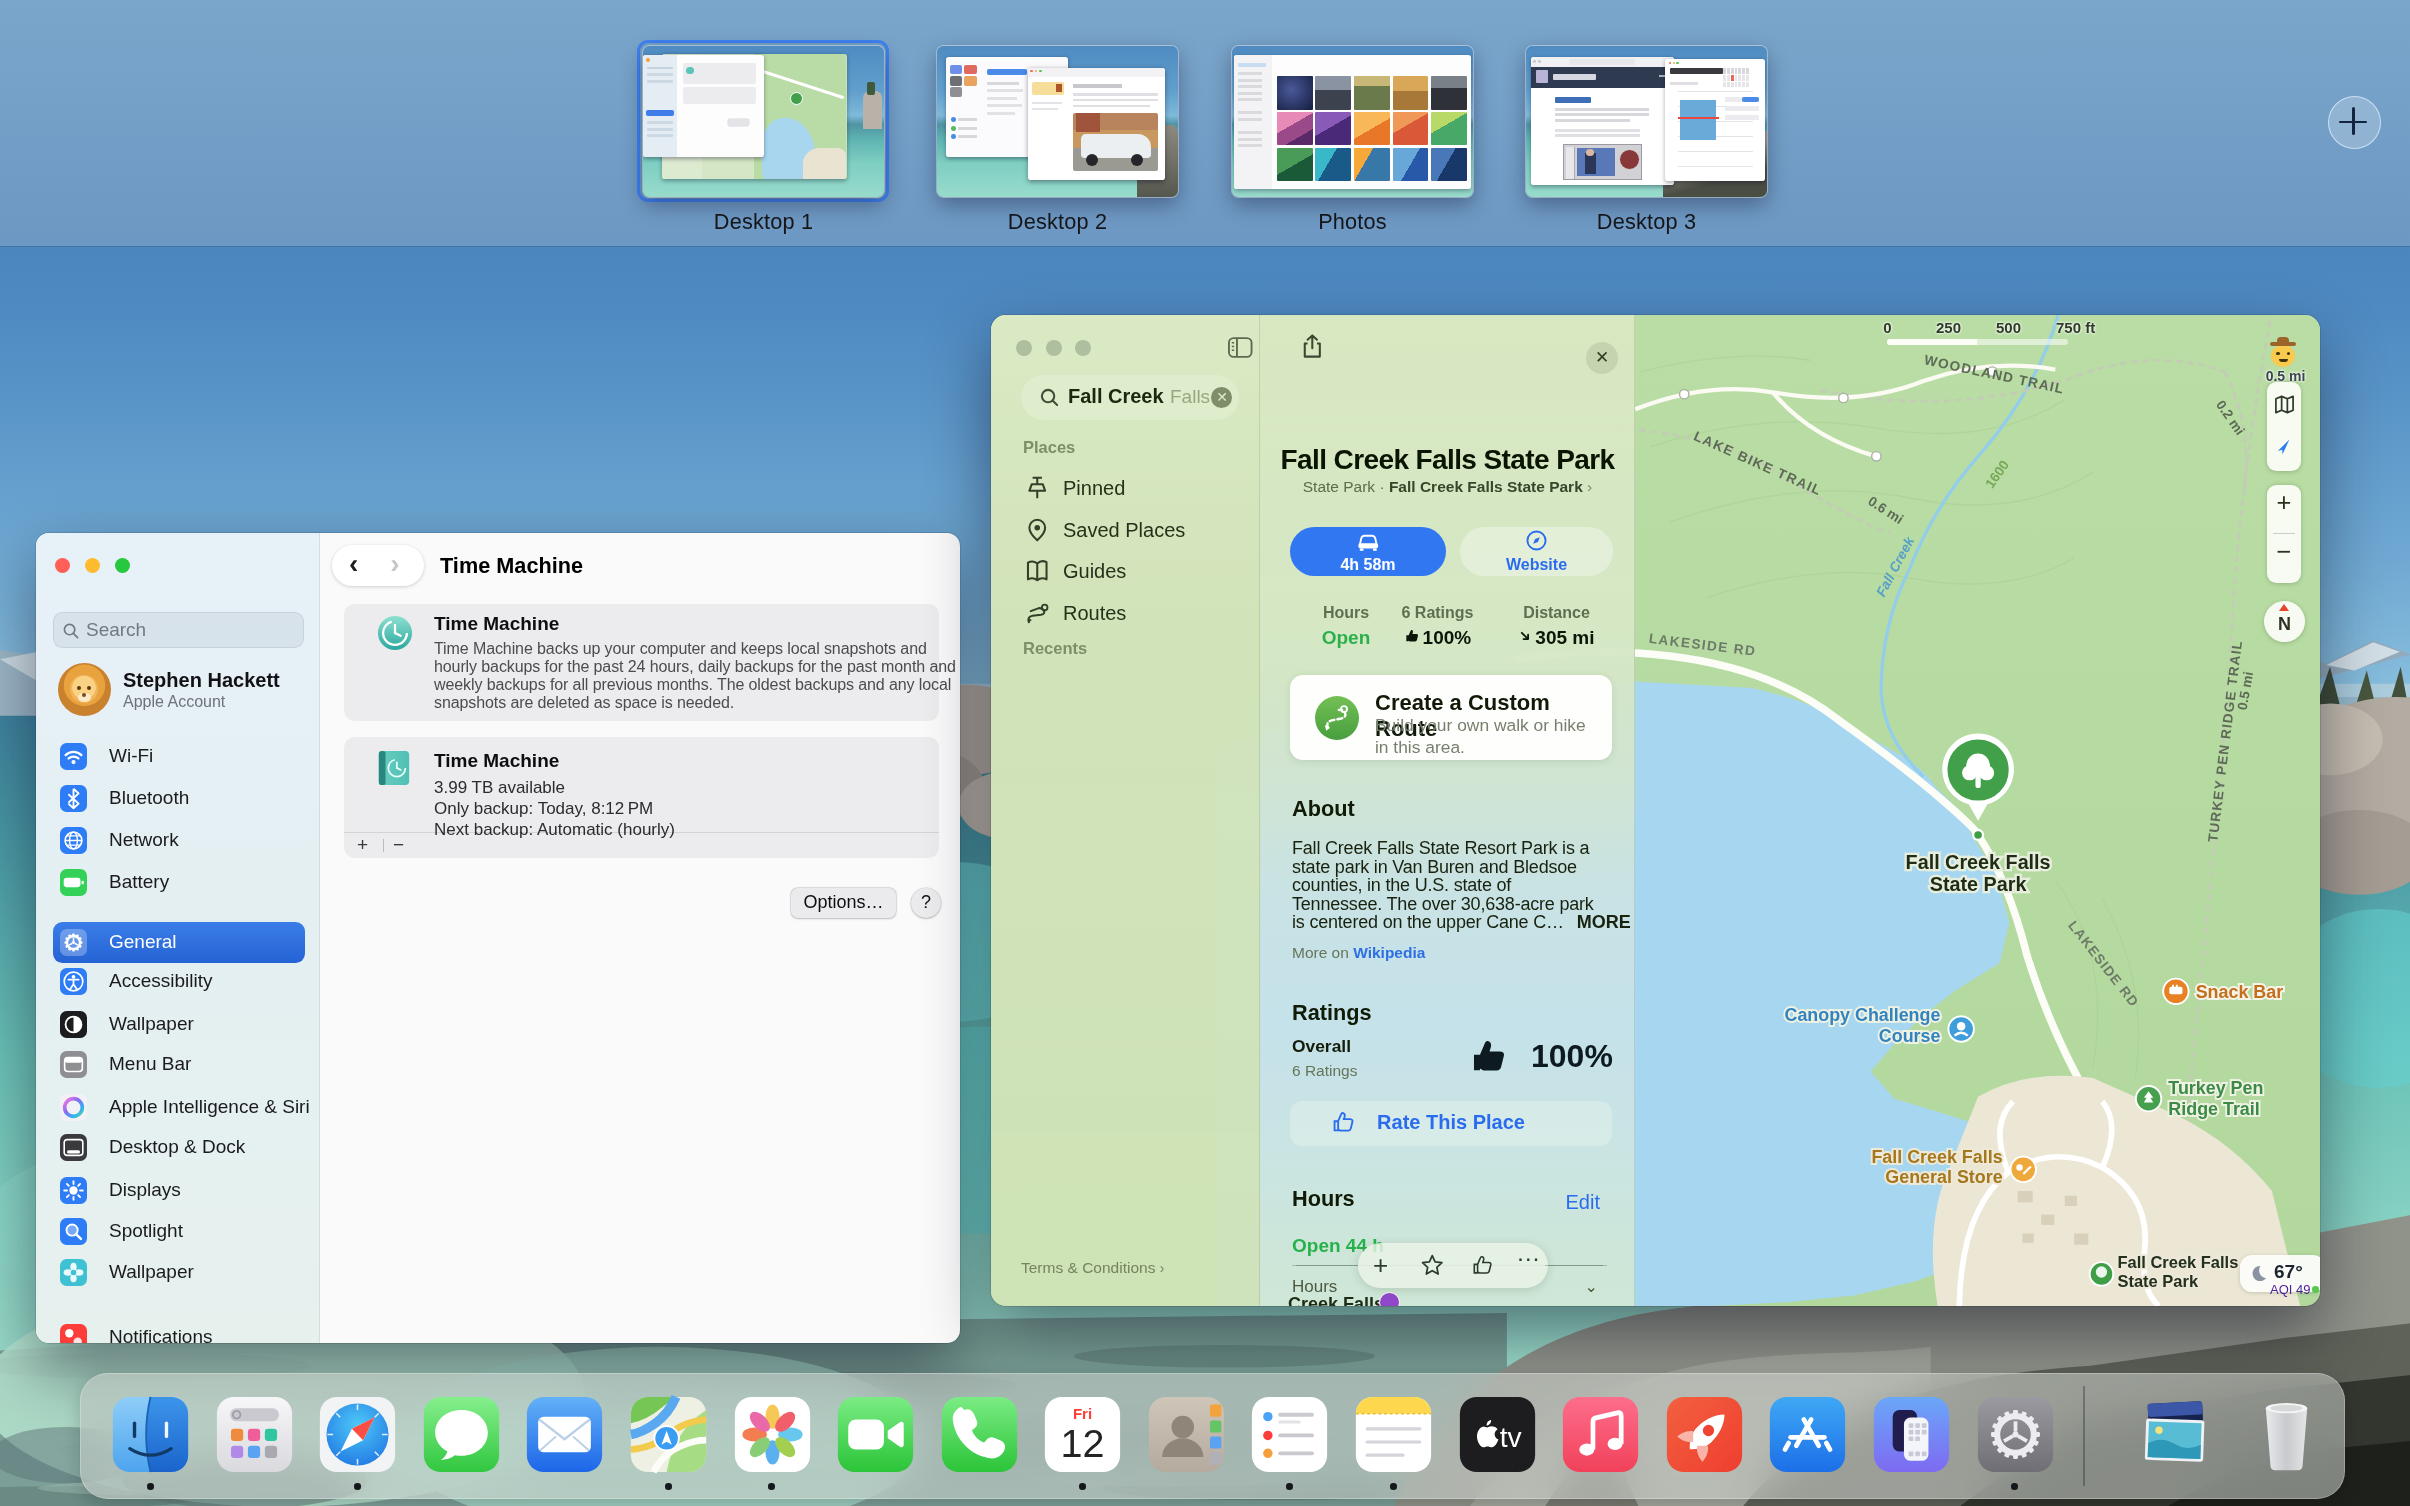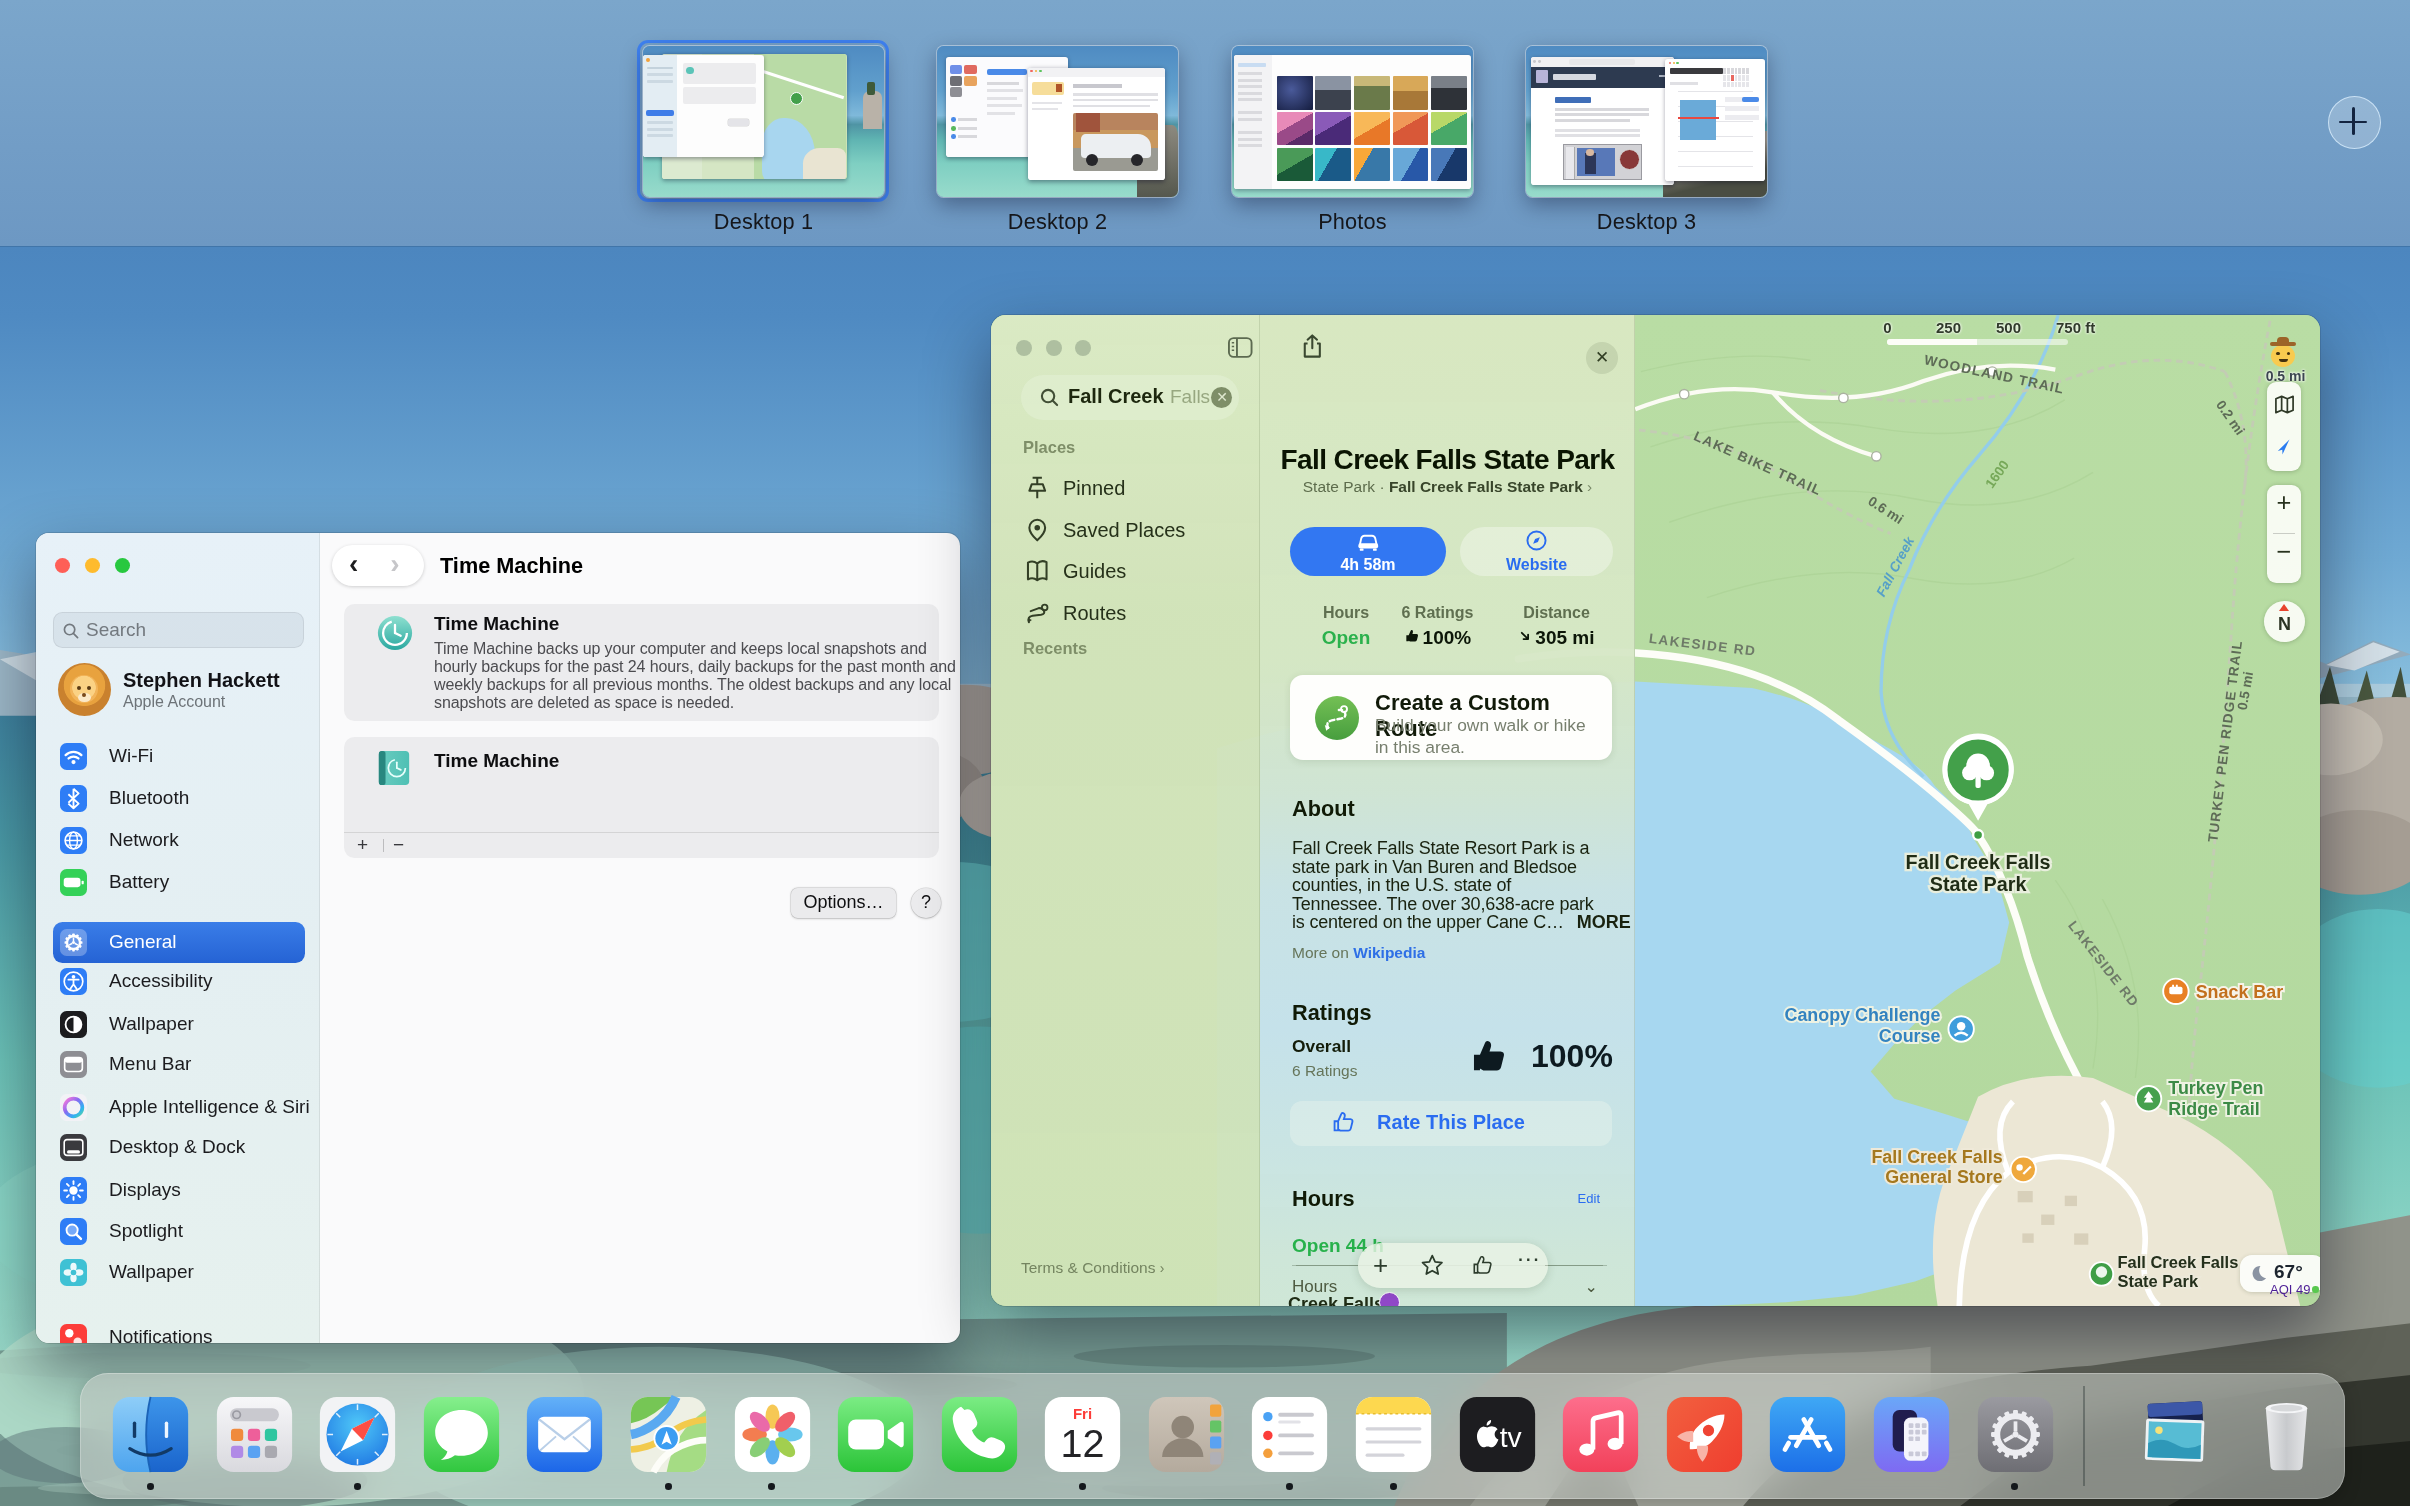--- a/index.html
+++ b/index.html
@@ -517,20 +517,21 @@
               <stop offset="1" stop-color="#4fc0b4"></stop>
             </linearGradient>
           </defs>
           <rect x="3" y="2" width="32" height="36" rx="4" fill="url(#tbg)"></rect>
           <rect x="3" y="2" width="7" height="36" rx="3" fill="#28877f"></rect>
           <circle cx="22" cy="20" r="9" fill="none" stroke="#e8fffb" stroke-width="1.8" stroke-dasharray="40 17"></circle>
           <line x1="22" y1="20" x2="22" y2="14" stroke="#e8fffb" stroke-width="1.8" stroke-linecap="round"></line>
           <line x1="22" y1="20" x2="26.2" y2="22" stroke="#e8fffb" stroke-width="1.8" stroke-linecap="round"></line>
         </svg></div>
    <div style="position:absolute;left:90px;top:13px;font-size:19px;font-weight:bold;color:#0e0e10">Time Machine</div>
+   <div style="position:absolute;left:90px;top:40px;font-size:17px;color:#2c2c2e;line-height:21px;white-space:nowrap">3.99 TB available<br>Only backup: Today, 8:12 PM<br>Next backup: Automatic (hourly)</div>
    <div style="position:absolute;left:0;top:95px;width:595px;height:0.9px;background:rgba(0,0,0,.1)"></div>
    <div style="position:absolute;left:13px;top:97px;font-size:19px;color:#39393d;">+</div>
    <div style="position:absolute;left:39px;top:102px;width:0.9px;height:13px;background:rgba(0,0,0,.2)"></div>
    <div style="position:absolute;left:49px;top:97px;font-size:19px;color:#39393d;">−</div>
  </div>
  <div id="sopt">Options…</div>
  <div id="shelp">?</div>
 </div>
 <div id="maps">
 <svg width="1329" height="991" viewBox="0 0 1411 1052" style="position:absolute;left:0;top:0">
@@ -741,21 +742,21 @@
   <div style="position:absolute;left:32px;top:721px;font-size:17.4px;font-weight:bold;color:#131c09">Overall</div>
   <div style="position:absolute;left:32px;top:747px;font-size:15.5px;color:#66755a">6 Ratings</div>
   <svg width="41" height="41" viewBox="0 0 24 24" style="position:absolute;left:208px;top:721px">
         <path d="M7,11 L10,4 q0.5,-1.5 2,-1 q2,0.8 1.4,3.4 L12.6,9 H19 q2.5,0.3 2,2.6 L19.4,18 q-0.6,2.2 -2.6,2.2 H9 L7,19 Z M7,11 V20 H3.5 V11 Z" fill="#0d1a20"></path>
       </svg>
   <div style="position:absolute;left:271px;top:723px;font-size:32px;font-weight:bold;color:#0d1a20">100%</div>
   <div id="mrate"><svg width="24.5" height="24.5" viewBox="0 0 24 24" style="position:absolute;left:41px;top:9.4px">
           <path d="M7,11 L10,4 q0.5,-1.5 2,-1 q2,0.8 1.4,3.4 L12.6,9 H19 q2.5,0.3 2,2.6 L19.4,18 q-0.6,2.2 -2.6,2.2 H9 L7,19 Z M7,11 V20 H3.5 V11 Z" fill="none" stroke="#2a6cf0" stroke-width="1.8"></path>
         </svg><span style="margin-left:0px">Rate This Place</span></div>
   <div class="mh2" style="top:871px">Hours</div>
-  <div style="position:absolute;right:34px;top:876px;font-size:13px;color:#2a6cf0">Edit</div>
+  <div style="position:absolute;right:34px;top:876px;font-size:20px;color:#2a6cf0">Edit</div>
   <div style="position:absolute;left:32px;top:920px;font-size:19px;font-weight:bold;color:#27b14b">Open 44 h</div>
   <div style="position:absolute;left:32px;top:950px;width:311px;height:0.9px;background:rgba(40,60,30,.25)"></div>
   <div style="position:absolute;left:32px;top:962px;font-size:17px;color:#4d5a40">Hours</div>
   <div style="position:absolute;right:36px;top:962px;font-size:16px;color:#4d5a40">⌄</div>
   <div style="position:absolute;left:28px;top:979px;font-size:18px;font-weight:bold;color:#1f2c15">Creek Falls</div>
   <circle></circle>
   <div style="position:absolute;left:119px;top:977px;width:21px;height:21px;border-radius:50%;background:#9048c8;border:1.9px solid #fff"></div>
 </div>
 <div id="mtool">
   <span style="position:absolute;left:15px;top:6.6px;font-size:26px;color:#2c3c2c">+</span>

